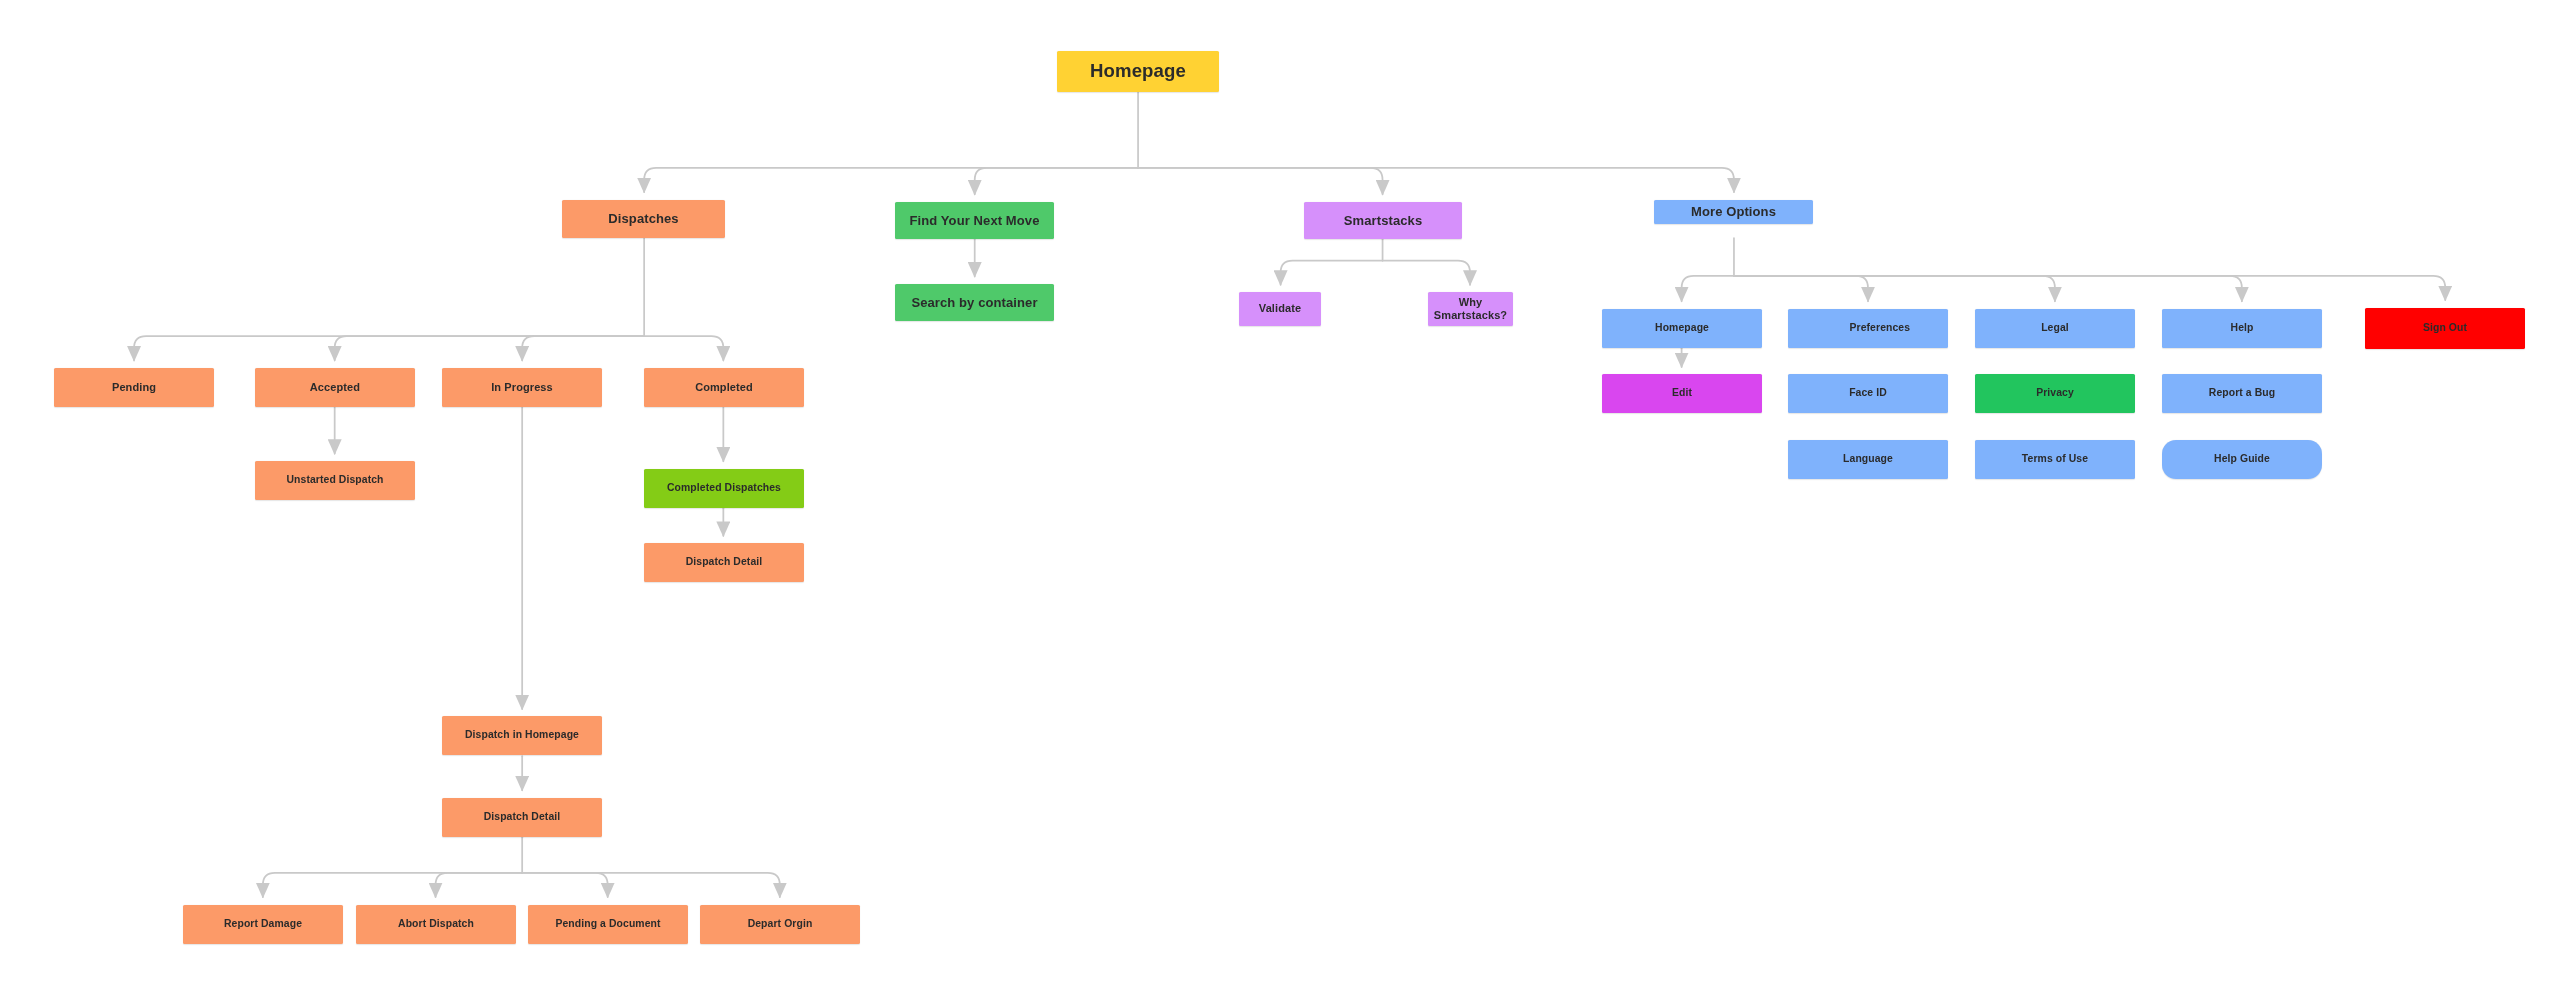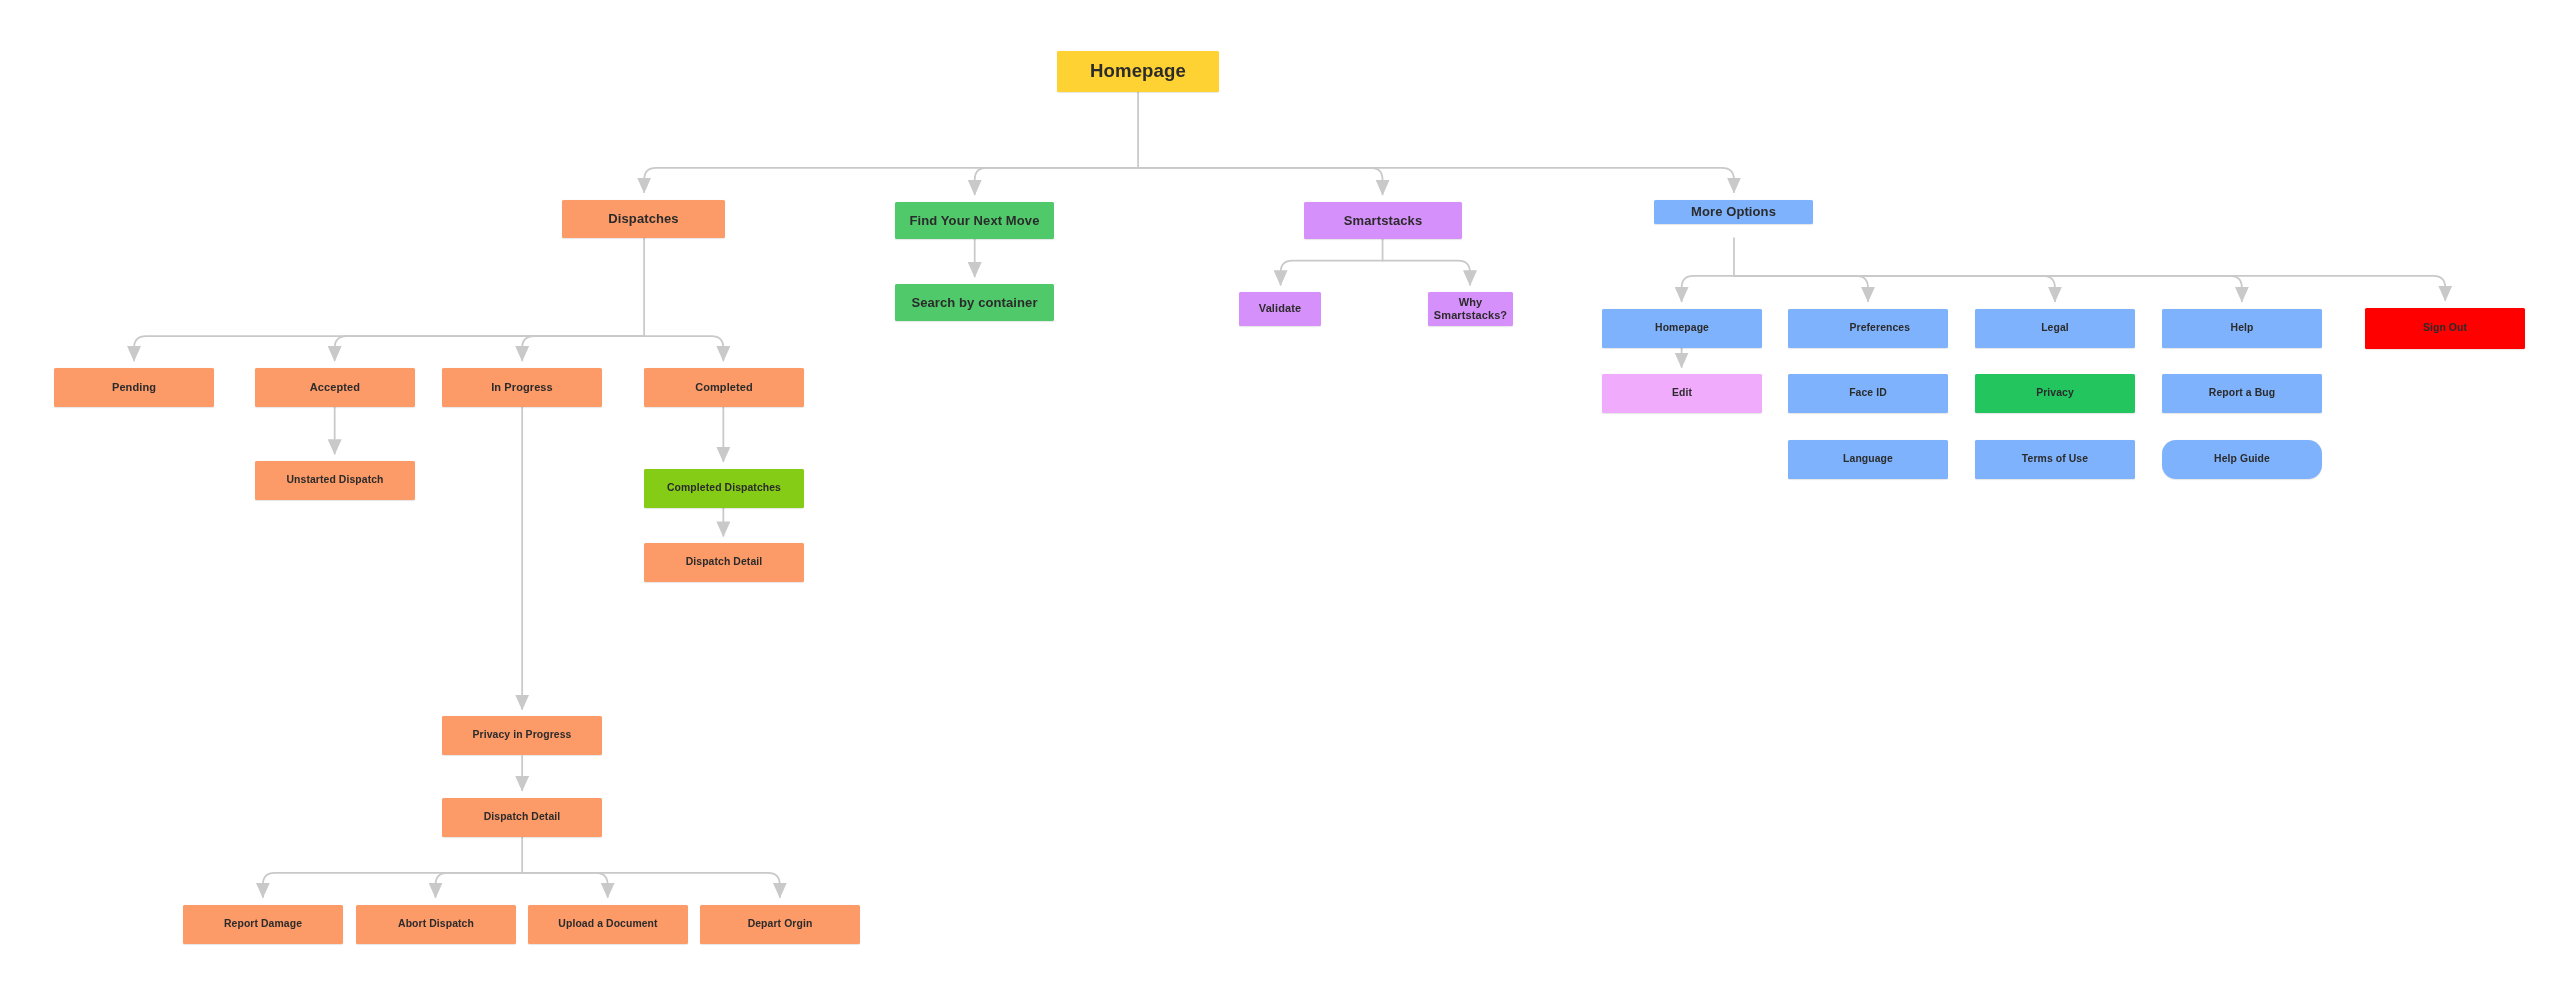--- a/index.html
+++ b/index.html
@@ -137,53 +137,53 @@
       <div class="node lv3" style="left: 255px; top: 461px; width: 160px; height: 39px; background: rgb(252, 154, 104);">
         <span class="lbl">Unstarted Dispatch</span>
       </div>
       <div class="node lv3" style="left: 644px; top: 469px; width: 160px; height: 39px; background: #84cc16;">
         <span class="lbl">Completed Dispatches</span>
       </div>
       <div class="node lv3" style="left: 644px; top: 543px; width: 160px; height: 39px; background: rgb(252, 154, 104);">
         <span class="lbl">Dispatch Detail</span>
       </div>
       <div class="node lv3" style="left: 442px; top: 716px; width: 160px; height: 39px; background: rgb(252, 154, 104);">
-        <span class="lbl">Privacy in Progress</span>
+        <span class="lbl">Dispatch in Homepage</span>
       </div>
       <div class="node lv3" style="left: 442px; top: 798px; width: 160px; height: 39px; background: rgb(252, 154, 104);">
         <span class="lbl">Dispatch Detail</span>
       </div>
       <div class="node lv3" style="left: 183px; top: 905px; width: 160px; height: 39px; background: rgb(252, 154, 104);">
         <span class="lbl">Report Damage</span>
       </div>
       <div class="node lv3" style="left: 356px; top: 905px; width: 160px; height: 39px; background: rgb(252, 154, 104);">
         <span class="lbl">Abort Dispatch</span>
       </div>
       <div class="node lv3" style="left: 528px; top: 905px; width: 160px; height: 39px; background: rgb(252, 154, 104);">
-        <span class="lbl">Upload a Document</span>
+        <span class="lbl">Pending a Document</span>
       </div>
       <div class="node lv3" style="left: 700px; top: 905px; width: 160px; height: 39px; background: rgb(252, 154, 104);">
         <span class="lbl">Depart Orgin</span>
       </div>
       <div class="node lv3" style="left: 1602px; top: 309px; width: 160px; height: 39px; background: rgb(127, 178, 252);">
         <span class="lbl">Homepage</span>
       </div>
       <div class="node lv3" style="left: 1788px; top: 309px; width: 160px; height: 39px; background: rgb(127, 178, 252); padding-left: 28px;">
         <span class="lbl">Preferences</span>
       </div>
       <div class="node lv3" style="left: 1975px; top: 309px; width: 160px; height: 39px; background: rgb(127, 178, 252);">
         <span class="lbl">Legal</span>
       </div>
       <div class="node lv3" style="left: 2162px; top: 309px; width: 160px; height: 39px; background: rgb(127, 178, 252);">
         <span class="lbl">Help</span>
       </div>
       <div class="node lv3" style="left: 2365px; top: 308px; width: 160px; height: 41px; background: rgb(255, 0, 0);">
         <span class="lbl">Sign Out</span>
       </div>
-      <div class="node lv3" style="left: 1602px; top: 374px; width: 160px; height: 39px; background: #f0abfc;">
+      <div class="node lv3" style="left: 1602px; top: 374px; width: 160px; height: 39px; background: #d946ef;">
         <span class="lbl">Edit</span>
       </div>
       <div class="node lv3" style="left: 1788px; top: 374px; width: 160px; height: 39px; background: rgb(127, 178, 252);">
         <span class="lbl">Face ID</span>
       </div>
       <div class="node lv3" style="left: 1975px; top: 374px; width: 160px; height: 39px; background: #22c55e;">
         <span class="lbl">Privacy</span>
       </div>
       <div class="node lv3" style="left: 2162px; top: 374px; width: 160px; height: 39px; background: rgb(127, 178, 252);">
         <span class="lbl">Report a Bug</span>

